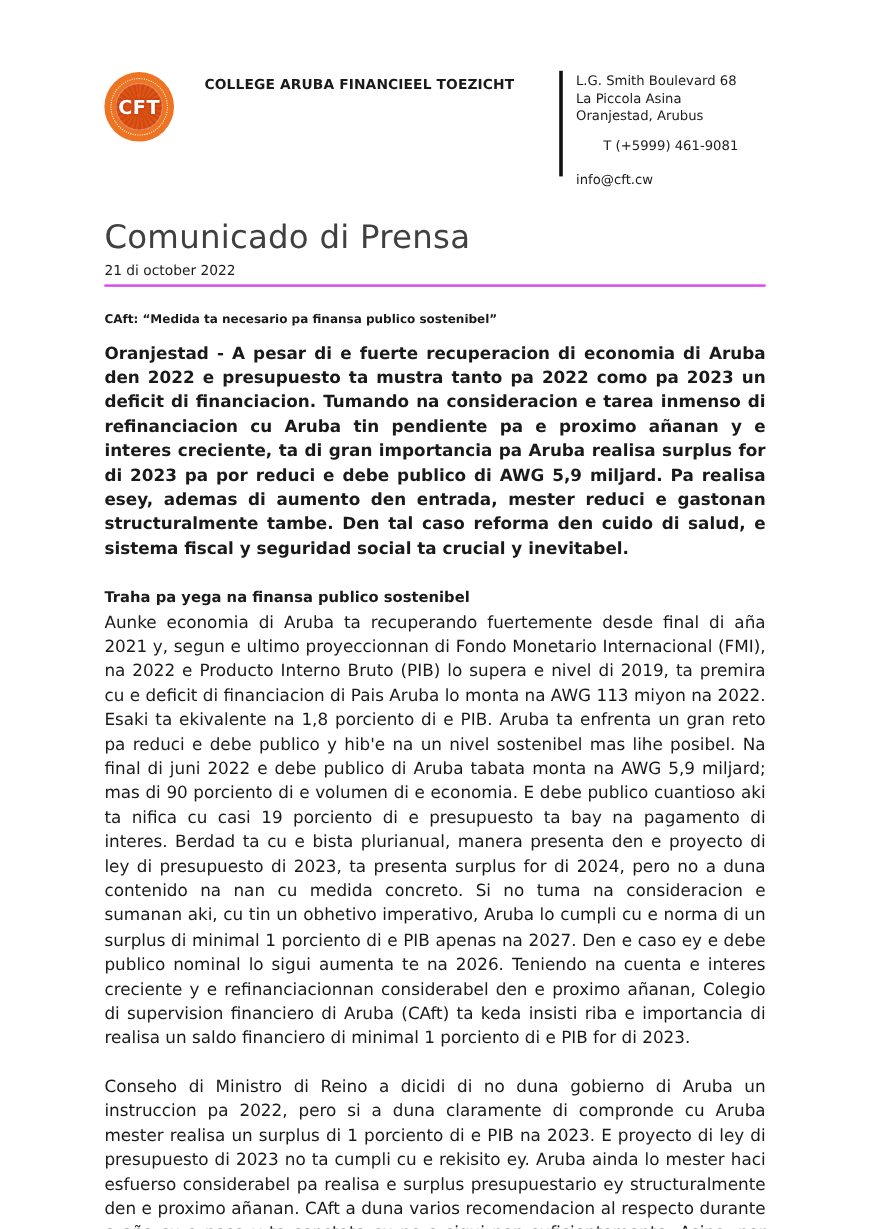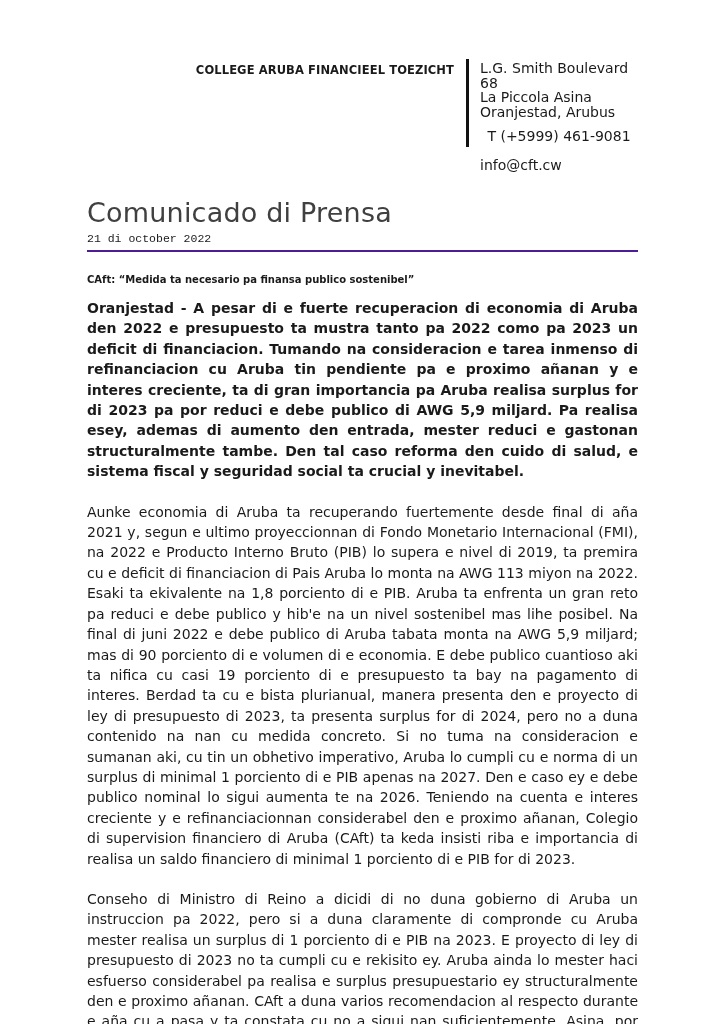--- a/index.html
+++ b/index.html
@@ -59,60 +59,59 @@
   }
   .logo-inner span {
     color: #ffffff;
     font-weight: bold;
     font-size: 16px;
     letter-spacing: 0.5px;
     text-shadow: 0 0 2px rgba(150,30,0,0.8);
   }
   .org-name {
     flex: 1 1 auto;
-    text-align: right;
+    text-align: center;
     font-weight: bold;
     font-size: 11.5px;
     letter-spacing: 0.1px;
     padding-top: 6px;
     padding-right: 12px;
     white-space: nowrap;
   }
   .vdivider {
     flex: 0 0 auto;
     width: 3px;
     height: 88px;
     background: #111;
     margin-top: 2px;
   }
   .contact {
     flex: 0 0 auto;
     width: 158px;
     padding-left: 11px;
-    font-size: 14px;
+    font-size: 11px;
     line-height: 14.5px;
     padding-top: 4px;
   }
   .contact .phone { margin-top: 10px; text-align: center; }
   .contact .email { margin-top: 14px; }
 
   
   .doc-title {
     font-size: 27px;
     font-weight: 400;
     margin: 25px 0 0 0;
     letter-spacing: 0.2px;
     color: #404040;
   }
   .doc-date {
     font-size: 11.5px;
     margin-top: 4px;
     padding-bottom: 5px;
-    border-bottom: 2px solid #4c1d95;
-    font-family: Liberation Mono, monospace;
+    border-bottom: 2px solid #d946ef;
   }
 
   
   .headline {
     font-size: 10px;
     font-weight: bold;
     margin: 22px 0 0 0;
   }
   .para {
     font-size: 14px;
@@ -131,34 +130,40 @@
     line-height: 20.4px;
   }
   .para + .para { margin-top: 20px; }
 </style>
 </head>
 <body>
 
 <div class="page">
 
   <header class="letterhead">
+    <div class="logo">
+      <div class="logo-inner">
+        <span>CFT</span>
+      </div>
+    </div>
     <div class="org-name">COLLEGE ARUBA FINANCIEEL TOEZICHT</div>
     <div class="vdivider"></div>
     <div class="contact">
       <div>L.G. Smith Boulevard 68</div>
       <div>La Piccola Asina</div>
       <div>Oranjestad, Arubus</div>
       <div class="phone">T (+5999) 461-9081</div>
       <div class="email">info@cft.cw</div>
     </div>
   </header>
 
   <h1 class="doc-title">Comunicado di Prensa</h1>
   <div class="doc-date">21 di october 2022</div>
 
   <h2 class="headline">CAft: “Medida ta necesario pa finansa publico sostenibel”</h2>
 
   <p class="para lead">Oranjestad - A pesar di e fuerte recuperacion di economia di Aruba den 2022 e presupuesto ta mustra tanto pa 2022 como pa 2023 un deficit di financiacion. Tumando na consideracion e tarea inmenso di refinanciacion cu Aruba tin pendiente pa e proximo añanan y e interes creciente, ta di gran importancia pa Aruba realisa surplus for di 2023 pa por reduci e debe publico di AWG 5,9 miljard. Pa realisa esey, ademas di aumento den entrada, mester reduci e gastonan structuralmente tambe. Den tal caso reforma den cuido di salud, e sistema fiscal y seguridad social ta crucial y inevitabel.</p>
 
+  <h3 class="section-heading">Traha pa yega na finansa publico sostenibel</h3>
   <p class="para">Aunke economia di Aruba ta recuperando fuertemente desde final di aña 2021 y, segun e ultimo proyeccionnan di Fondo Monetario Internacional (FMI), na 2022 e Producto Interno Bruto (PIB) lo supera e nivel di 2019, ta premira cu e deficit di financiacion di Pais Aruba lo monta na AWG 113 miyon na 2022. Esaki ta ekivalente na 1,8 porciento di e PIB. Aruba ta enfrenta un gran reto pa reduci e debe publico y hib'e na un nivel sostenibel mas lihe posibel. Na final di juni 2022 e debe publico di Aruba tabata monta na AWG 5,9 miljard; mas di 90 porciento di e volumen di e economia. E debe publico cuantioso aki ta nifica cu casi 19 porciento di e presupuesto ta bay na pagamento di interes. Berdad ta cu e bista plurianual, manera presenta den e proyecto di ley di presupuesto di 2023, ta presenta surplus for di 2024, pero no a duna contenido na nan cu medida concreto. Si no tuma na consideracion e sumanan aki, cu tin un obhetivo imperativo, Aruba lo cumpli cu e norma di un surplus di minimal 1 porciento di e PIB apenas na 2027. Den e caso ey e debe publico nominal lo sigui aumenta te na 2026. Teniendo na cuenta e interes creciente y e refinanciacionnan considerabel den e proximo añanan, Colegio di supervision financiero di Aruba (CAft) ta keda insisti riba e importancia di realisa un saldo financiero di minimal 1 porciento di e PIB for di 2023.</p>
   <p class="para">Conseho di Ministro di Reino a dicidi di no duna gobierno di Aruba un instruccion pa 2022, pero si a duna claramente di compronde cu Aruba mester realisa un surplus di 1 porciento di e PIB na 2023. E proyecto di ley di presupuesto di 2023 no ta cumpli cu e rekisito ey. Aruba ainda lo mester haci esfuerso considerabel pa realisa e surplus presupuestario ey structuralmente den e proximo añanan. CAft a duna varios recomendacion al respecto durante e aña cu a pasa y ta constata cu no a sigui nan suficientemente. Asina, por ehempel, a pesar di un reduccion incidental na 2022, e gastonan pa bien y servicio structuralmente ta sigui ta halto compara cu realisacion den e añanan prome cu pandemia. Te ainda no a splica suficientemente e necesidad di aumento di e gastonan. Tambe ta asina cu contribucionnan substancial ta bay anualmente na diferente entidad gubernamental, manera Servicio di limpieza di Aruba (Serlimar), Arubus N.V. y Post N.V. Ta keda permanentemente di importancia resolve e problematica structural denter di e entidadnan gubernamental ey y e riesgonan corelativo pa e presupuesto nacional.</p>
 
 </div>
 
 </body></html>

